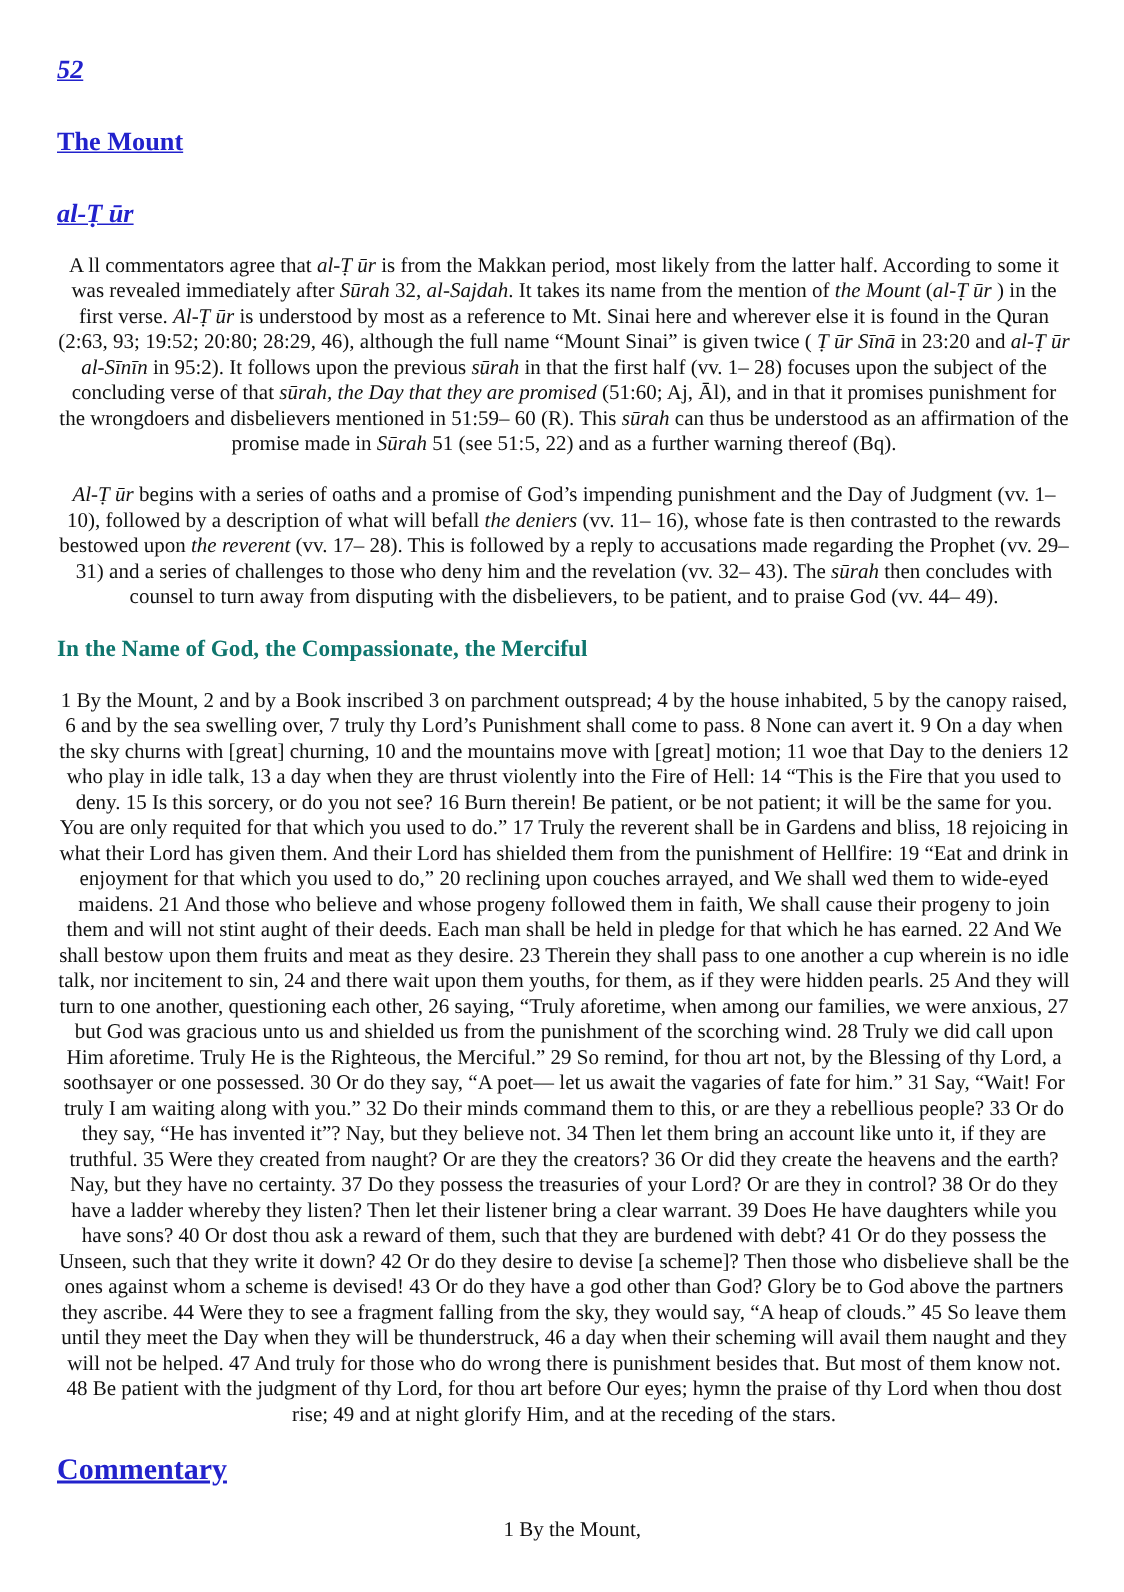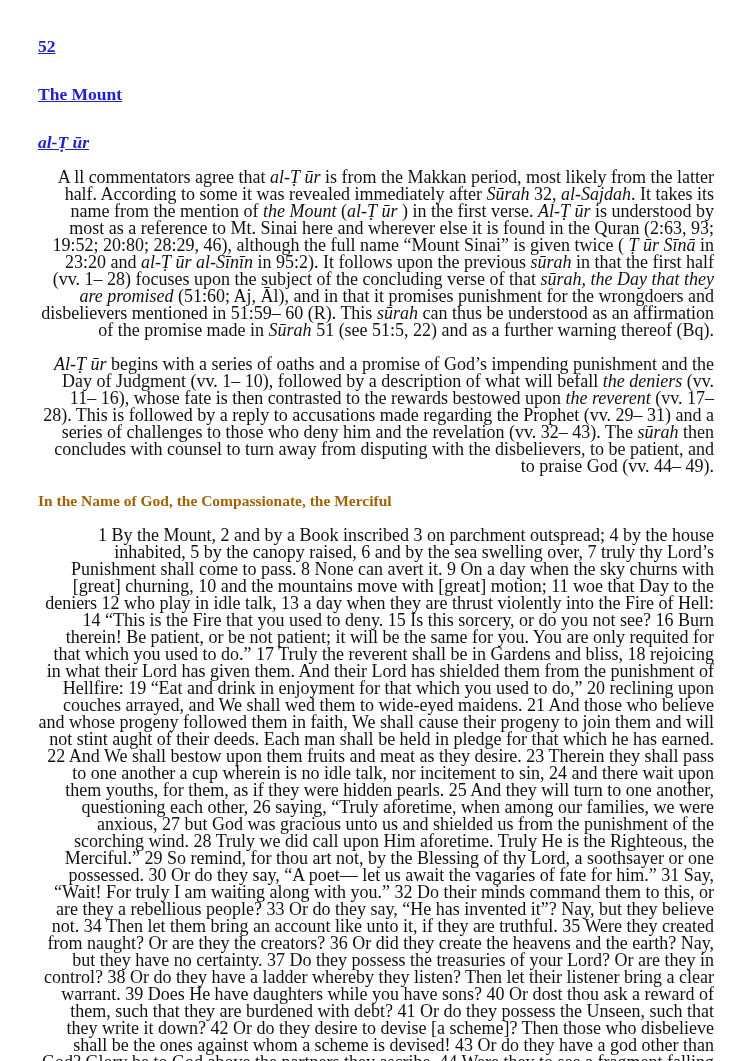--- a/index.html
+++ b/index.html
@@ -25,43 +25,44 @@
   a.hlink {
     color: #2222CC;
     text-decoration: underline;
     cursor: pointer;
     display: inline-block;
   }
   .h-num {
     font-size: 17.5px;
     font-weight: bold;
     margin: 0 0 27px 0;
+    font-style: italic;
   }
   .h-num a { line-height: 1; }
   .h-title {
     font-size: 17.5px;
     font-weight: bold;
     margin: 0 0 27px 0;
   }
   .h-arabic {
     font-size: 17.5px;
     font-weight: bold;
     font-style: italic;
     margin: 0 0 16px 0;
   }
   p.body {
-    font-size: 18px;
+    font-size: 14px;
     line-height: 17px;
     margin: 0 0 17px 0;
-    text-align: right;
+    text-align: center;
   }
   .bismillah {
     font-size: 15.5px;
     font-weight: bold;
-    color: #a16207;
+    color: #0f766e;
     margin: 14px 0 18px 0;
     line-height: 1.1;
   }
   .h-commentary {
     font-size: 20px;
     font-weight: bold;
     margin: 16px 0 20px 0;
   }
   p.lemma {
     margin: 0 0 14px 11px;
@@ -81,17 +82,18 @@
   <div class="h-arabic"><a class="hlink">al-Ṭ ūr</a></div>
 
   <p class="body"><span>A ll commentators agree that </span><i>al-Ṭ ūr</i><span> is from the Makkan period, most likely from the latter half. According to some it was revealed immediately after </span><i>Sūrah</i><span> 32, </span><i>al-Sajdah</i><span>. It takes its name from the mention of </span><i>the Mount</i><span> (</span><i>al-Ṭ ūr</i><span> ) in the first verse. </span><i>Al-Ṭ ūr</i><span> is understood by most as a reference to Mt. Sinai here and wherever else it is found in the Quran (2:63, 93; 19:52; 20:80; 28:29, 46), although the full name “Mount Sinai” is given twice ( </span><i>Ṭ ūr Sīnā</i><span> in 23:20 and </span><i>al-Ṭ ūr al-Sīnīn</i><span> in 95:2). It follows upon the previous </span><i>sūrah</i><span> in that the first half (vv. 1– 28) focuses upon the subject of the concluding verse of that </span><i>sūrah, the Day that they are promised</i><span> (51:60; Aj, Āl), and in that it promises punishment for the wrongdoers and disbelievers mentioned in 51:59– 60 (R). This </span><i>sūrah</i><span> can thus be understood as an affirmation of the promise made in </span><i>Sūrah</i><span> 51 (see 51:5, 22) and as a further warning thereof (Bq).</span></p>
 
   <p class="body"><i>Al-Ṭ ūr</i><span> begins with a series of oaths and a promise of God’s impending punishment and the Day of Judgment (vv. 1– 10), followed by a description of what will befall </span><i>the deniers</i><span> (vv. 11– 16), whose fate is then contrasted to the rewards bestowed upon </span><i>the reverent</i><span> (vv. 17– 28). This is followed by a reply to accusations made regarding the Prophet (vv. 29– 31) and a series of challenges to those who deny him and the revelation (vv. 32– 43). The </span><i>sūrah</i><span> then concludes with counsel to turn away from disputing with the disbelievers, to be patient, and to praise God (vv. 44– 49).</span></p>
 
   <div class="bismillah">In the Name of God, the Compassionate, the Merciful</div>
 
   <p class="body">1 By the Mount, 2 and by a Book inscribed 3 on parchment outspread; 4 by the house inhabited, 5 by the canopy raised, 6 and by the sea swelling over, 7 truly thy Lord’s Punishment shall come to pass. 8 None can avert it. 9 On a day when the sky churns with [great] churning, 10 and the mountains move with [great] motion; 11 woe that Day to the deniers 12 who play in idle talk, 13 a day when they are thrust violently into the Fire of Hell: 14 “This is the Fire that you used to deny. 15 Is this sorcery, or do you not see? 16 Burn therein! Be patient, or be not patient; it will be the same for you. You are only requited for that which you used to do.” 17 Truly the reverent shall be in Gardens and bliss, 18 rejoicing in what their Lord has given them. And their Lord has shielded them from the punishment of Hellfire: 19 “Eat and drink in enjoyment for that which you used to do,” 20 reclining upon couches arrayed, and We shall wed them to wide-eyed maidens. 21 And those who believe and whose progeny followed them in faith, We shall cause their progeny to join them and will not stint aught of their deeds. Each man shall be held in pledge for that which he has earned. 22 And We shall bestow upon them fruits and meat as they desire. 23 Therein they shall pass to one another a cup wherein is no idle talk, nor incitement to sin, 24 and there wait upon them youths, for them, as if they were hidden pearls. 25 And they will turn to one another, questioning each other, 26 saying, “Truly aforetime, when among our families, we were anxious, 27 but God was gracious unto us and shielded us from the punishment of the scorching wind. 28 Truly we did call upon Him aforetime. Truly He is the Righteous, the Merciful.” 29 So remind, for thou art not, by the Blessing of thy Lord, a soothsayer or one possessed. 30 Or do they say, “A poet— let us await the vagaries of fate for him.” 31 Say, “Wait! For truly I am waiting along with you.” 32 Do their minds command them to this, or are they a rebellious people? 33 Or do they say, “He has invented it”? Nay, but they believe not. 34 Then let them bring an account like unto it, if they are truthful. 35 Were they created from naught? Or are they the creators? 36 Or did they create the heavens and the earth? Nay, but they have no certainty. 37 Do they possess the treasuries of your Lord? Or are they in control? 38 Or do they have a ladder whereby they listen? Then let their listener bring a clear warrant. 39 Does He have daughters while you have sons? 40 Or dost thou ask a reward of them, such that they are burdened with debt? 41 Or do they possess the Unseen, such that they write it down? 42 Or do they desire to devise [a scheme]? Then those who disbelieve shall be the ones against whom a scheme is devised! 43 Or do they have a god other than God? Glory be to God above the partners they ascribe. 44 Were they to see a fragment falling from the sky, they would say, “A heap of clouds.” 45 So leave them until they meet the Day when they will be thunderstruck, 46 a day when their scheming will avail them naught and they will not be helped. 47 And truly for those who do wrong there is punishment besides that. But most of them know not. 48 Be patient with the judgment of thy Lord, for thou art before Our eyes; hymn the praise of thy Lord when thou dost rise; 49 and at night glorify Him, and at the receding of the stars.</p>
 
+  <div class="h-commentary"><a class="hlink">Commentary</a></div>
 
   <p class="body lemma">1 By the Mount,</p>
 
 
 </div>
 
 </body></html>

